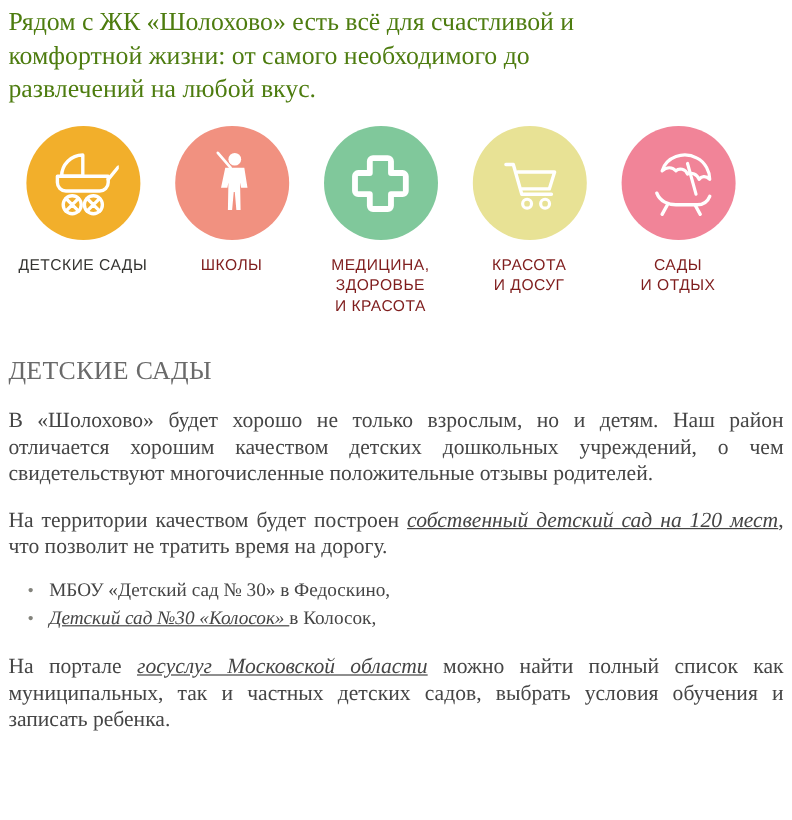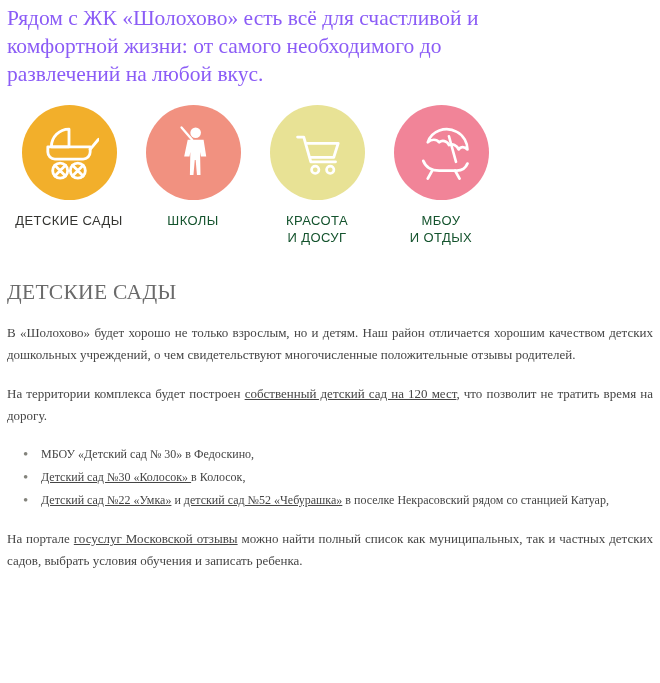--- a/index.html
+++ b/index.html
@@ -5,70 +5,70 @@
   html,body{margin:0;padding:0;background:#fff;}
   body{width:660px;height:683px;overflow:hidden;font-family:"Liberation Serif","DejaVu Serif",serif;}
   .page{padding:0 7px;box-sizing:border-box;width:660px;}
 
   
   .intro{
     margin:4px 0 0 0;
     max-width:548px;
     font-size:21.5px;
     line-height:28px;
-    color:#8b5cf6;
+    color:#4d7c0f;
     font-weight:normal;
   }
 
   
   .cats{display:flex;margin:17px 0 0 0;}
   .cat{width:124px;display:flex;flex-direction:column;align-items:center;cursor:pointer;}
   .cat .circle{
     width:95px;height:95px;border-radius:50%;
     display:flex;align-items:center;justify-content:center;
   }
   .cat .label{
     margin-top:12px;
     font-family:"Liberation Sans","DejaVu Sans",sans-serif;
     font-size:13px;line-height:17px;
     letter-spacing:.4px;
-    color:#14532d;
+    color:#7f1d1d;
     text-align:center;
     white-space:pre-line;
   }
   .cat.active .label{color:#343431;}
   .circle svg{display:block;}
   .icon-stroke{fill:none;stroke:#fff;stroke-width:3.2;stroke-linecap:round;stroke-linejoin:round;}
   .icon-fill{fill:#fff;stroke:none;}
 
   
   .section-title{
     margin:34px 0 0 0;
     font-size:21.5px;
     font-weight:normal;
     color:#6a6a6a;
     letter-spacing:.3px;
   }
   .article p{
     margin:17px 0 0 0;
-    font-size:13px;
+    font-size:18px;
     line-height:22px;
     color:#454545;
     text-align:justify;
   }
-  .article a{color:#454545;text-decoration:underline;cursor:pointer;}
+  .article a{color:#454545;text-decoration:underline;cursor:pointer;font-style:italic;}
   ul.kg-list{
     margin:16px 0 0 0;
     padding:0 0 0 14px;
     list-style:none;
   }
   ul.kg-list li{
     position:relative;
     padding-left:20px;
-    font-size:12px;
+    font-size:16px;
     line-height:22px;
     color:#454545;
     margin:1px 0;
   }
   ul.kg-list li::before{
     content:"•";
     position:absolute;left:2px;top:0;
     color:#83837c;
     font-size:15px;
   }
@@ -100,20 +100,30 @@
       <div class="circle" style="background-color: rgb(241, 145, 128);">
         <svg width="60" height="60" viewBox="14 14 68 68">
           <line x1="35" y1="19" x2="47" y2="33" stroke="#fff" stroke-width="2.6" stroke-linecap="round"></line>
           <circle class="icon-fill" cx="51" cy="25" r="6"></circle>
           <path class="icon-fill" d="M42,33 L60,33 L63,52 L57,52 L56,47 L56.5,73 L52.5,73 L51,56 L50,56 L48.5,73 L44.5,73 L45,47 L44,52 L38,52 Z"></path>
         </svg>
       </div>
       <div class="label">ШКОЛЫ</div>
     </div>
 
+    <div class="cat">
+      <div class="circle" style="background-color: rgb(128, 200, 155);">
+        <svg width="60" height="60" viewBox="14 14 68 68">
+          <path fill="none" stroke="#fff" stroke-width="5.5" stroke-linejoin="round" d="M41,24 h14 a3,3 0 0 1 3,3 v11 h11 a3,3 0 0 1 3,3 v14 a3,3 0 0 1 -3,3 h-11 v11 a3,3 0 0 1 -3,3 h-14 a3,3 0 0 1 -3,-3 v-11 h-11 a3,3 0 0 1 -3,-3 v-14 a3,3 0 0 1 3,-3 h11 v-11 a3,3 0 0 1 3,-3 z"></path>
+        </svg>
+      </div>
+      <div class="label">МЕДИЦИНА,
+ЗДОРОВЬЕ
+И КРАСОТА</div>
+    </div>
 
     <div class="cat">
       <div class="circle" style="background-color: rgb(232, 226, 149);">
         <svg width="60" height="60" viewBox="14 14 68 68">
           <path class="icon-stroke" d="M26,30 h7 l8,28 h28"></path>
           <path class="icon-stroke" d="M37,37 h35 l-5,16 h-26"></path>
           <circle fill="none" stroke="#fff" stroke-width="3" cx="46" cy="67" r="4.2"></circle>
           <circle fill="none" stroke="#fff" stroke-width="3" cx="63" cy="67" r="4.2"></circle>
         </svg>
       </div>
@@ -123,36 +133,35 @@
 
     <div class="cat">
       <div class="circle" style="background-color: rgb(241, 132, 152);">
         <svg width="60" height="60" viewBox="14 14 68 68">
           <path fill="none" stroke="#fff" stroke-width="3" stroke-linejoin="round" stroke-linecap="round" d="M33,36 C37,23 53,17 66,24 C74,28 78,37 78,44 C74,40 70,41 68,44 C66,39 61,37 57,39 C55,34 49,33 46,36 C43,32 37,32 33,36 Z"></path>
           <line x1="57" y1="29" x2="65" y2="58" stroke="#fff" stroke-width="3" stroke-linecap="round"></line>
           <path class="icon-stroke" d="M28,57 c3,8 11,11 18,11 h20 c6,0 10,-3 12,-8"></path>
           <path class="icon-stroke" d="M38,68 l-5,9 M64,68 l5,9"></path>
         </svg>
       </div>
-      <div class="label">МБОУ
+      <div class="label">САДЫ
 И ОТДЫХ</div>
     </div>
 
   </div>
 
   <div class="article">
     <h2 class="section-title">ДЕТСКИЕ САДЫ</h2>
 
     <p>В «Шолохово» будет хорошо не только взрослым, но и детям. Наш район отличается хорошим качеством детских дошкольных учреждений, о чем свидетельствуют многочисленные положительные отзывы родителей.</p>
 
-    <p><span>На территории комплекса будет построен </span><a>собственный детский сад на 120 мест</a><span>, что позволит не тратить время на дорогу.</span></p>
+    <p><span>На территории качеством будет построен </span><a>собственный детский сад на 120 мест</a><span>, что позволит не тратить время на дорогу.</span></p>
 
 
     <ul class="kg-list">
       <li><span>МБОУ «Детский сад № 30» в Федоскино,</span></li>
       <li><a>Детский сад №30 «Колосок» </a><span> в Колосок,</span></li>
-      <li><a>Детский сад №22 «Умка»</a><span> и </span><a>детский сад №52 «Чебурашка»</a><span> в поселке Некрасовский рядом со станцией Катуар,</span></li>
     </ul>
 
-    <p><span>На портале </span><a>госуслуг Московской отзывы</a><span> можно найти полный список как муниципальных, так и частных детских садов, выбрать условия обучения и записать ребенка.</span></p>
+    <p><span>На портале </span><a>госуслуг Московской области</a><span> можно найти полный список как муниципальных, так и частных детских садов, выбрать условия обучения и записать ребенка.</span></p>
   </div>
 
 </div>
 
 </body></html>

